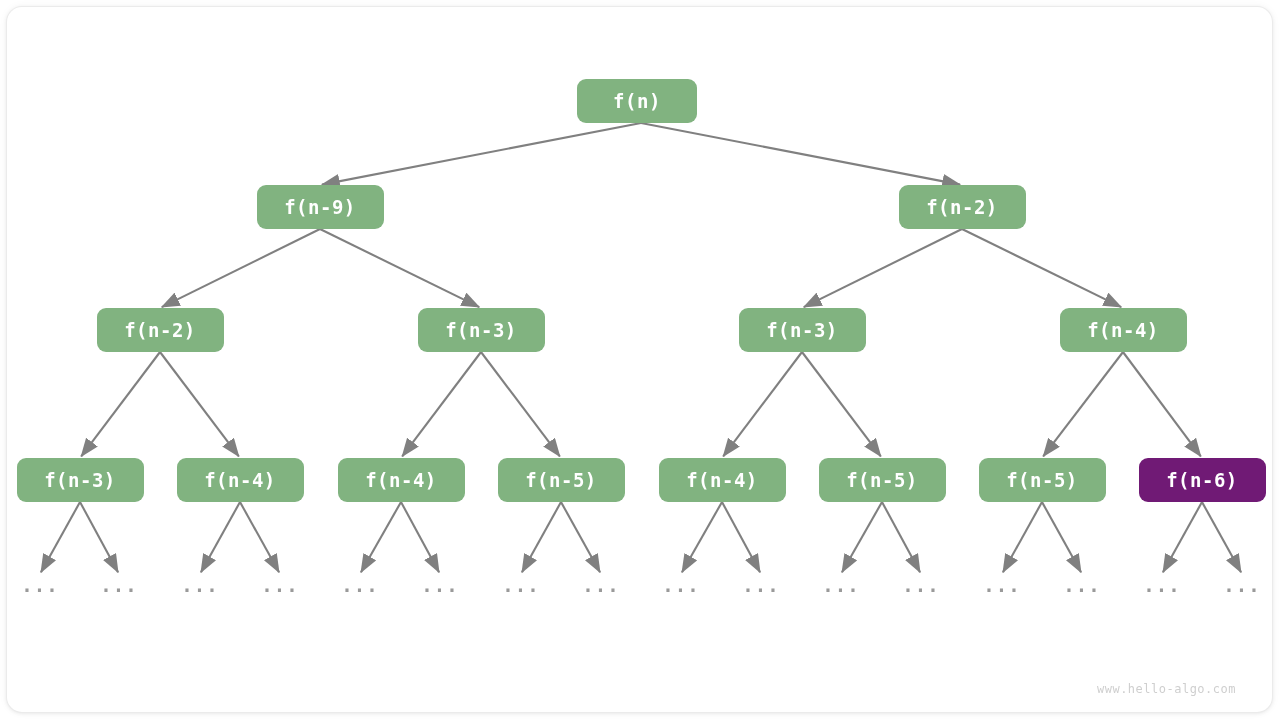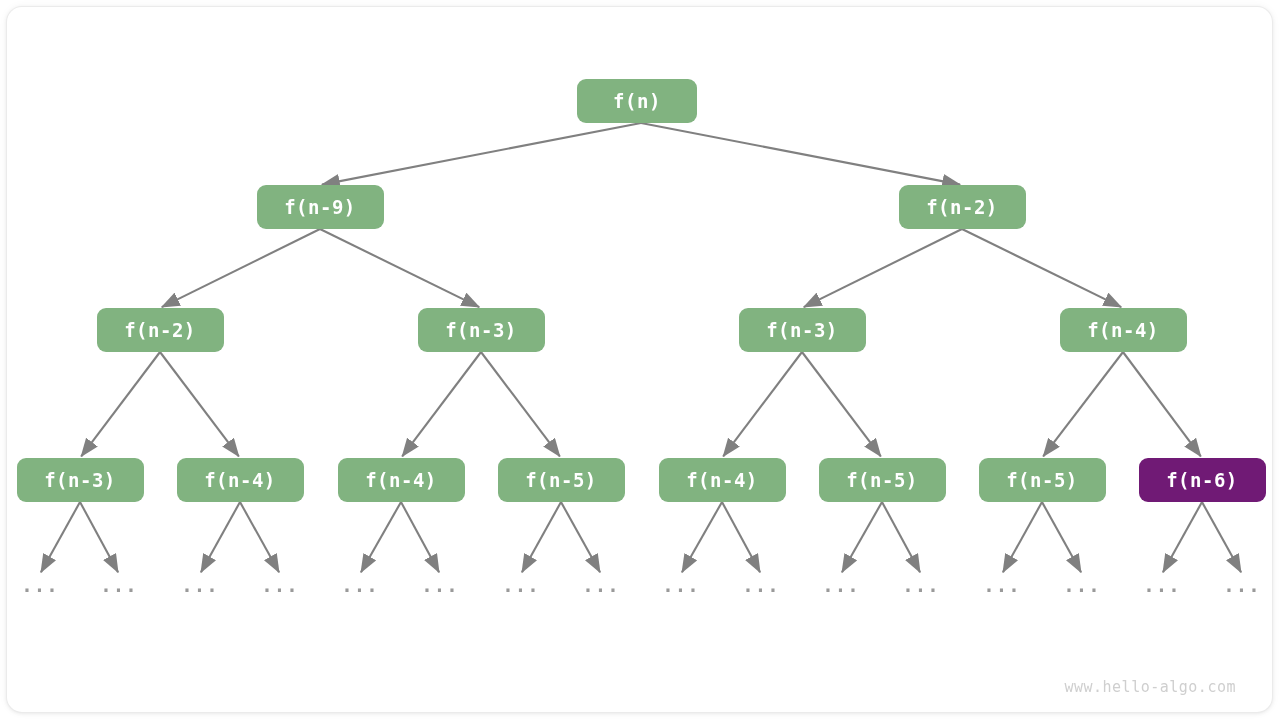--- a/index.html
+++ b/index.html
@@ -61,21 +61,21 @@
     letter-spacing: 1px;
     transform: translate(-50%, -50%);
     user-select: none;
   }
   #watermark {
     position: absolute;
     right: 44px;
     bottom: 24px;
     color: #cfcfcf;
     font-family: "DejaVu Sans Mono", monospace;
-    font-size: 15px;
+    font-size: 12px;
     letter-spacing: 0.5px;
     user-select: none;
   }
 </style>
 </head>
 <body>
 
 <div id="canvas">
   <div id="frame"></div>
 

